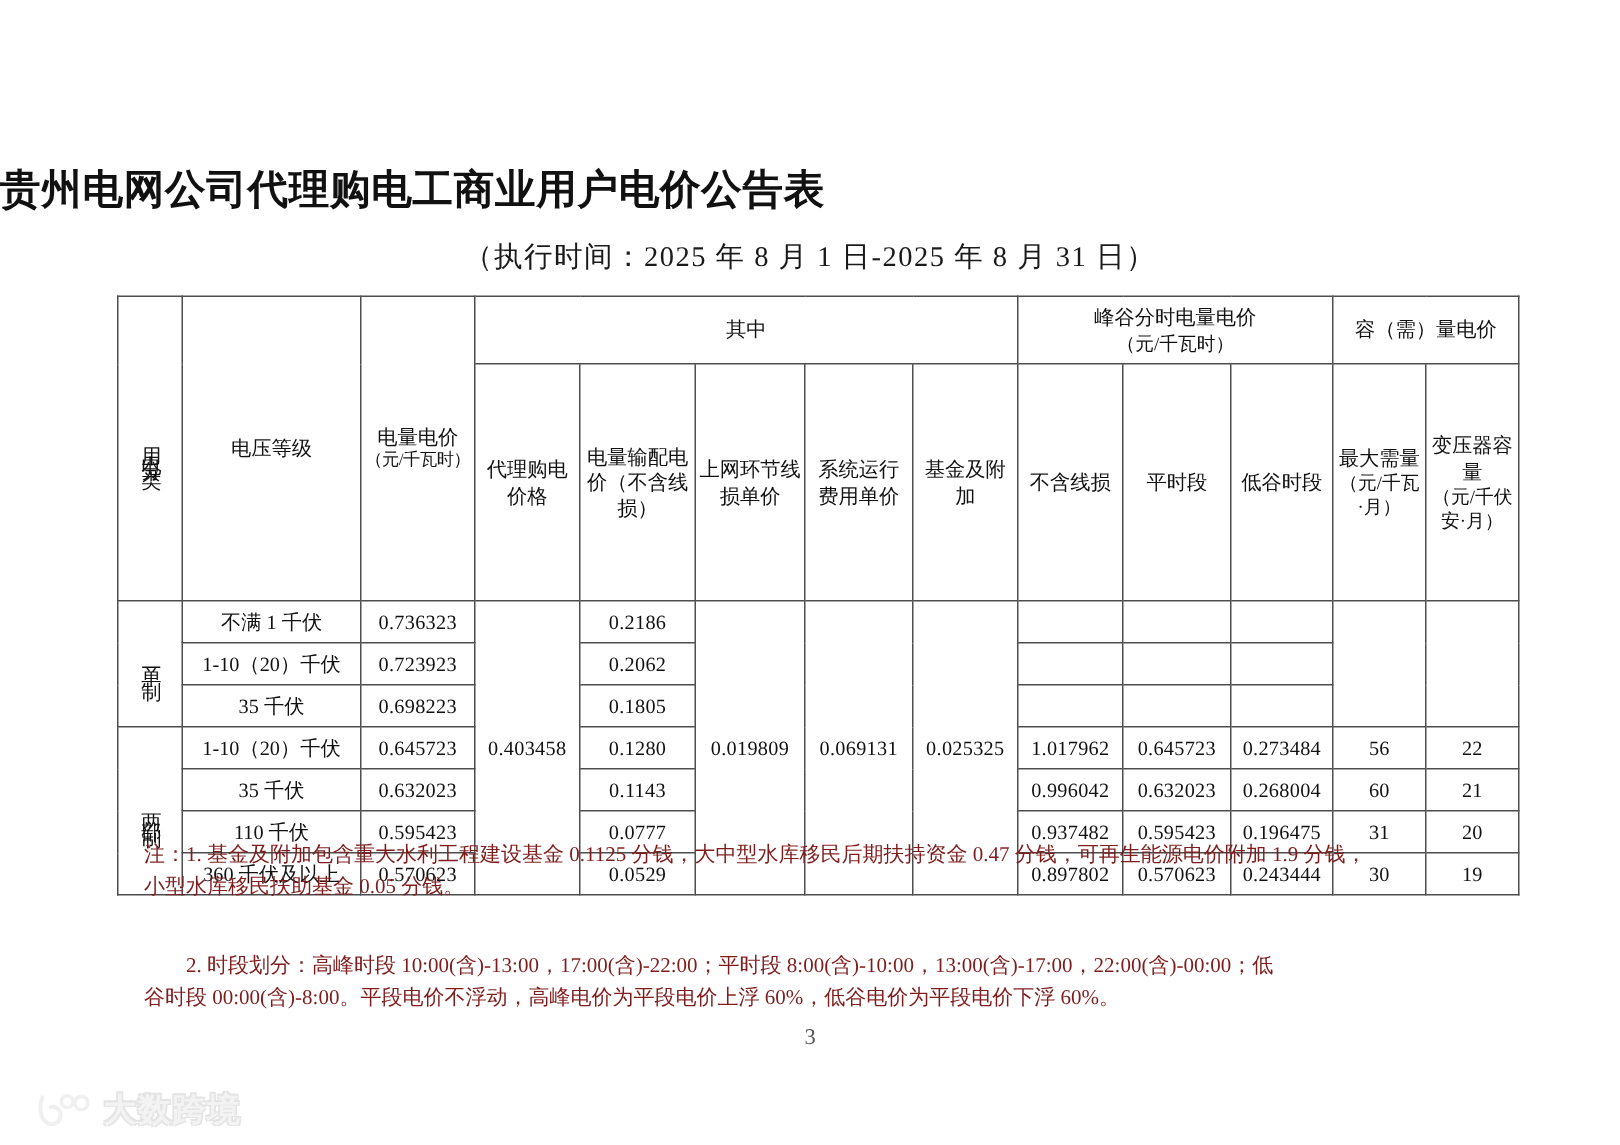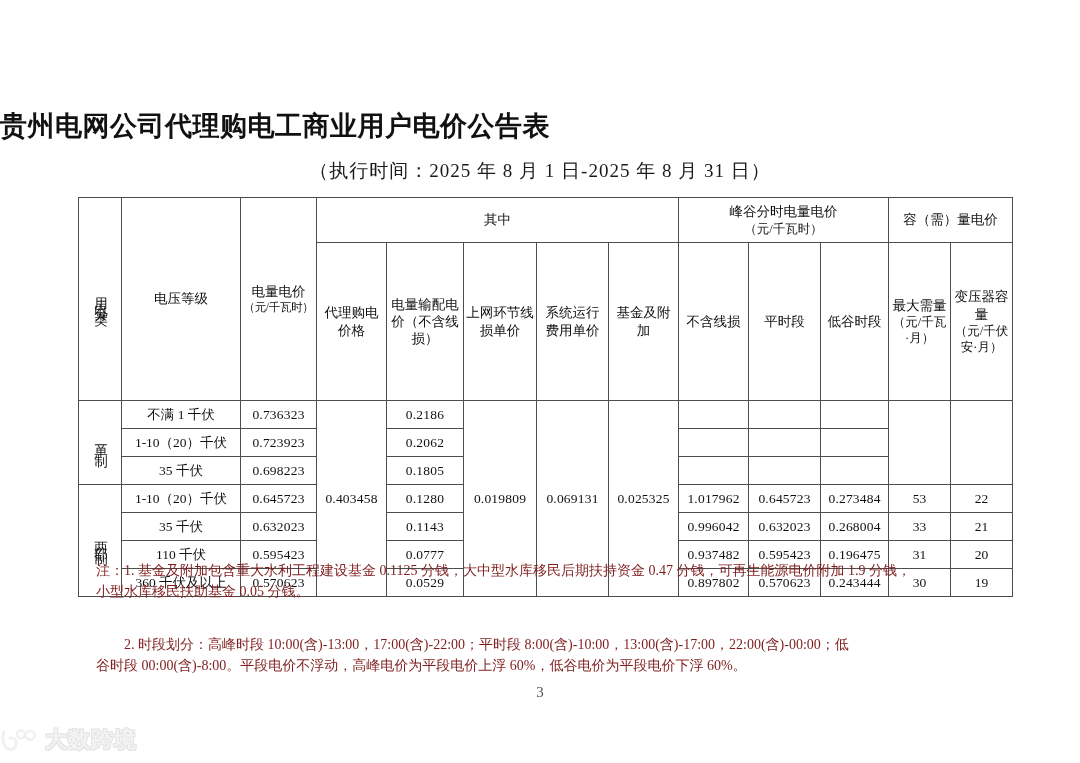--- a/index.html
+++ b/index.html
@@ -107,21 +107,21 @@
     left: 0;
     width: 1080px;
     text-align: center;
     font-size: 15px;
     color: #555;
   }
 
   
   .watermark {
     position: absolute;
-    left: 0;
+    left: 24px;
     bottom: 8px;
     display: flex;
     align-items: center;
     gap: 7px;
     opacity: 0.92;
   }
   .wm-logo { width: 38px; height: 26px; display:block; }
   .wm-text {
     font-size: 22px;
     font-weight: bold;
@@ -237,31 +237,31 @@
         <tr class="r-data">
           <td rowspan="4">
             <span class="vlabel">两部制</span>
           </td>
           <td>1-10（20）千伏</td>
           <td class="num">0.645723</td>
           <td class="num">0.1280</td>
           <td class="num">1.017962</td>
           <td class="num">0.645723</td>
           <td class="num">0.273484</td>
-          <td class="num">53</td>
+          <td class="num">56</td>
           <td class="num">22</td>
         </tr>
         <tr class="r-data">
           <td>35 千伏</td>
           <td class="num">0.632023</td>
           <td class="num">0.1143</td>
           <td class="num">0.996042</td>
           <td class="num">0.632023</td>
           <td class="num">0.268004</td>
-          <td class="num">33</td>
+          <td class="num">60</td>
           <td class="num">21</td>
         </tr>
         <tr class="r-data">
           <td>110 千伏</td>
           <td class="num">0.595423</td>
           <td class="num">0.0777</td>
           <td class="num">0.937482</td>
           <td class="num">0.595423</td>
           <td class="num">0.196475</td>
           <td class="num">31</td>

